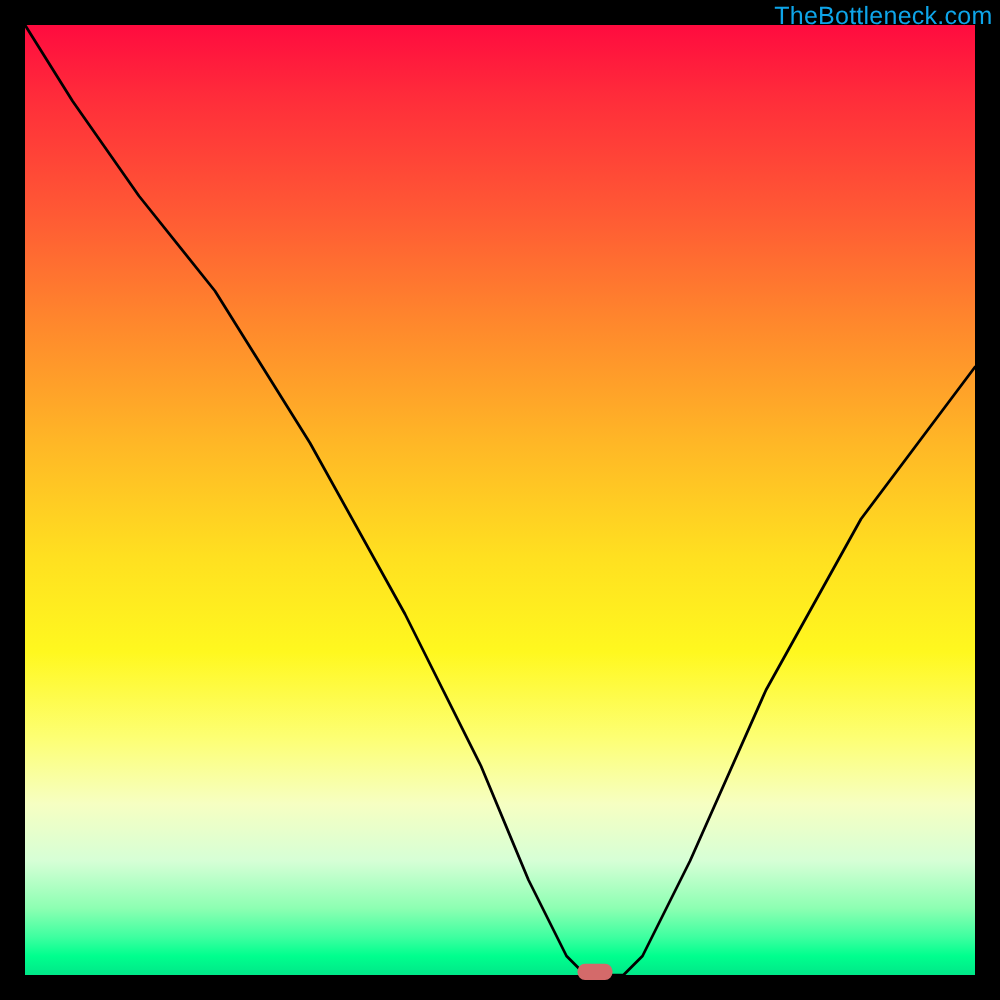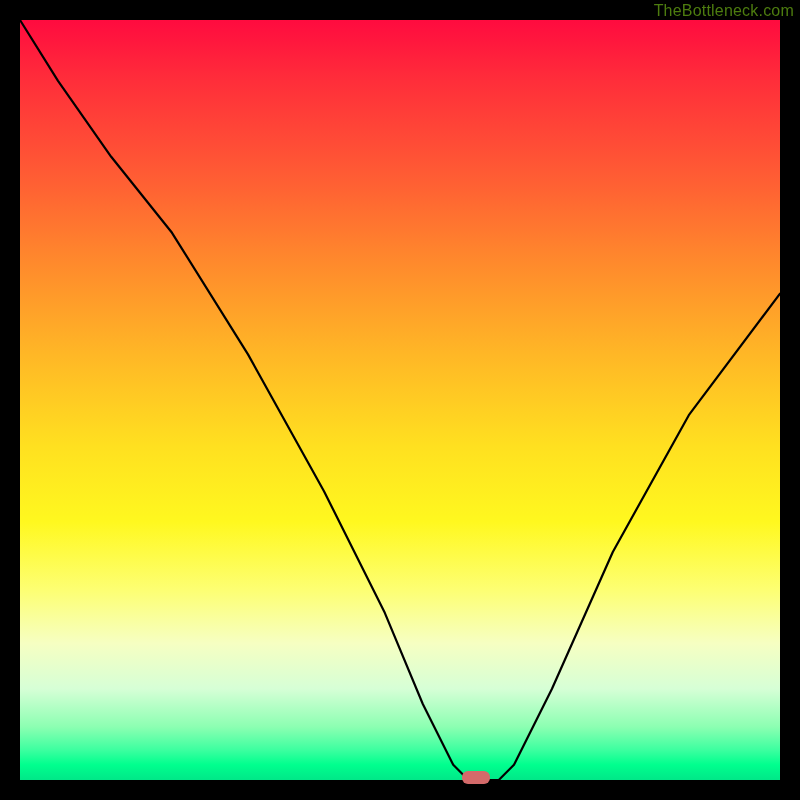--- a/index.html
+++ b/index.html
@@ -38,22 +38,22 @@
       #8cffb2 93%,
       #3effa0 96%,
       #00ff8e 98%,
       #00e788 100%
     );
   }
   .watermark {
     position: absolute;
     top: 2px;
     right: 6px;
-    color: #4d7c0f;
-    font-size: 16px;
+    color: #0ea5e9;
+    font-size: 20px;
     font-weight: 500;
     letter-spacing: 0.2px;
     z-index: 10;
   }
   svg.overlay {
     position: absolute;
     left: 0;
     top: 0;
     width: 760px;
     height: 760px;

